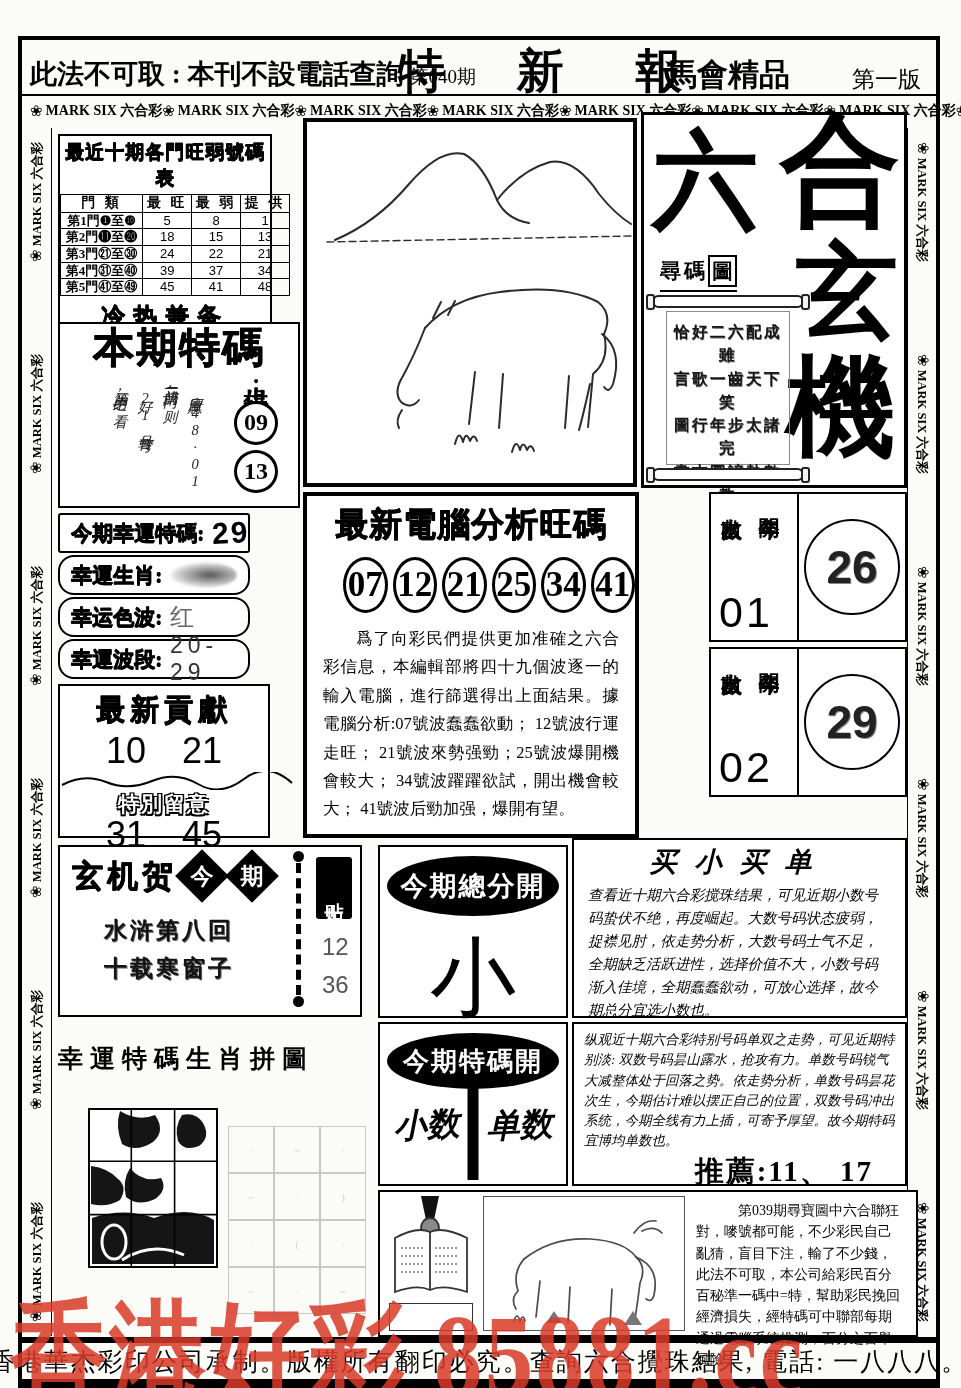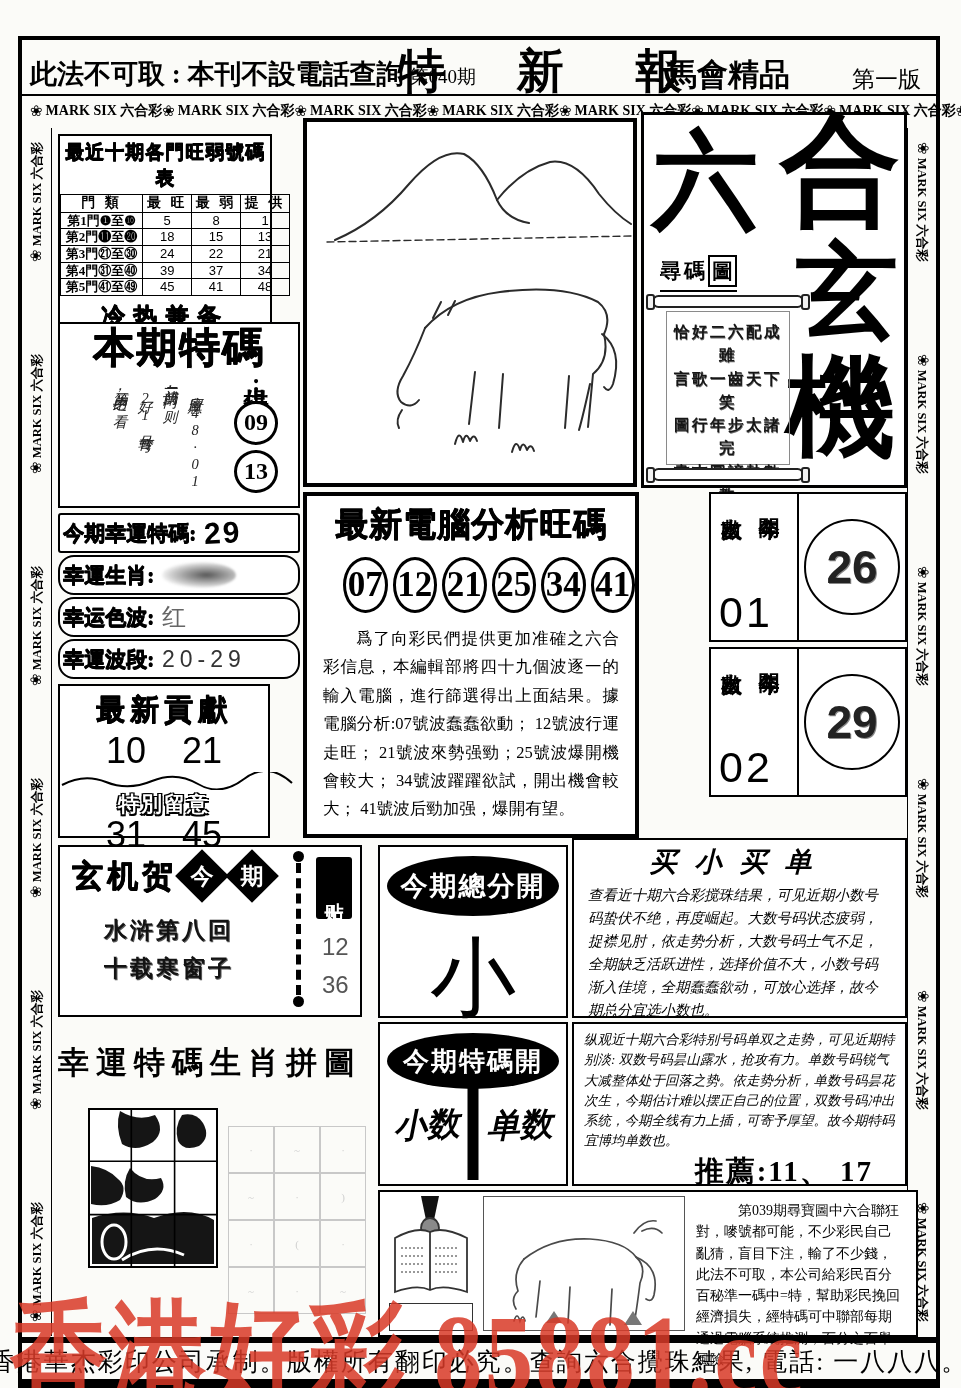--- a/index.html
+++ b/index.html
@@ -40,22 +40,22 @@
   .cold-t { font-size:24px; text-align:center; letter-spacing:8px; margin-top:4px; }
   .cold-row { display:flex; justify-content:center; gap:72px; margin-top:17px; }
   .cold-row .circle { width:38px; height:38px; font-size:21px; border-width:2.5px; }
   .sp-title { font-size:41px; text-align:center; letter-spacing:2px; line-height:1.05; margin-top:2px; }
   .sp-body { display:flex; height:124px; }
   .sp-notes { flex:1; writing-mode:vertical-rl; text-orientation:upright; padding:6px 4px 0 0; }
   .sp-notes div { font-size:14.5px; font-style:italic; letter-spacing:1px; margin:0 6px; color:#222; }
   .sp-prov { width:84px; display:flex; flex-direction:column; align-items:center; }
   .sp-prov .pl { font-size:25px; font-weight:900; line-height:1.1; }
   .sp-prov .circle { width:44px; height:44px; font-size:24px; margin-top:5px; }
-  .lrow { position:absolute; left:58px; width:242px; height:40px; border:2px solid #000; background:#fff;
-          display:flex; align-items:center; padding:0 3px; gap:8px; }
+  .lrow { position:absolute; left:58px; width:192px; height:40px; border:2px solid #000; background:#fff;
+          display:flex; align-items:center; padding:0 11px; gap:8px; }
   .lrow .lab { font-size:21px; white-space:nowrap; }
   .v29 { font-size:30px; font-weight:600; letter-spacing:2px; transform:rotate(-3deg); font-family:"Liberation Sans",sans-serif; }
   .blob { width:74px; height:26px; border-radius:50%; filter:blur(1px);
           background:radial-gradient(ellipse at 60% 50%, rgba(45,45,45,.8), rgba(110,110,110,.35) 55%, transparent 75%); }
   .vred { font-size:24px; color:#666; letter-spacing:2px; }
   .vband { font-size:23px; font-weight:300; letter-spacing:5px; color:#333; font-family:"Liberation Sans",sans-serif; }
   .ct { font-size:29px; text-align:center; letter-spacing:5px; margin-top:4px; }
   .cnums { display:flex; justify-content:space-around; font-size:36px; font-weight:300;
            font-family:"Liberation Sans",sans-serif; padding:0 28px; }
   .outline { color:#fff; font-weight:900; font-size:21px; letter-spacing:2px; text-align:center;
@@ -63,21 +63,21 @@
   .diam { width:38px; height:38px; background:#000; transform:rotate(45deg); display:inline-flex;
           align-items:center; justify-content:center; margin:0 6px; }
   .diam span { transform:rotate(-45deg); color:#fff; font-size:23px; font-weight:bold; }
   .stamp { font-weight:900; letter-spacing:3px; font-size:23px; color:#131313; text-shadow:1px 1px 0 #5a5a5a; }
   .dashline { position:absolute; border-left:5px dashed #000; }
   .dot { position:absolute; width:11px; height:11px; background:#000; border-radius:50%; }
   .tip { position:absolute; width:36px; height:62px; background:#000; color:#fff; border-radius:3px;
          display:flex; align-items:center; justify-content:center; }
   .tip span { writing-mode:vertical-rl; text-orientation:upright; font-size:19px; font-weight:bold; }
   .gnum { position:absolute; font-size:24px; color:#555; font-family:"Liberation Sans",sans-serif; }
-  .pz-title { font-size:31px; font-weight:bold; letter-spacing:7px;font-family:Liberation Serif, serif; }
+  .pz-title { font-size:25px; font-weight:bold; letter-spacing:7px;font-family:Liberation Serif, serif; }
   .faint { position:absolute; display:grid; grid-template-columns:repeat(3,46px); grid-auto-rows:47px; }
   .faint div { border:1px solid #c8c8c8; color:#d0d0d0; font-size:11px; display:flex; align-items:center; justify-content:center; }
   
   .an-title { font-size:33px; text-align:center; letter-spacing:1px; margin-top:6px; }
   .an-circles { display:flex; justify-content:center; gap:5px; margin-top:10px;padding-left:36px; }
   .an-circles .circle { width:56px; height:56px; font-size:35px; }
   .an-body { margin:12px 16px 0; font-size:16.5px; line-height:1.72; text-align:justify; text-indent:2em; }
   .pill { margin:9px auto 0; width:172px; height:60px; background:#000; border-radius:50%;
           color:#fff; display:flex; align-items:center; justify-content:center; font-size:27px; font-weight:900; letter-spacing:2px; }
   .bigval { text-align:center; font-size:86px; margin-top:4px; font-weight:500; }

